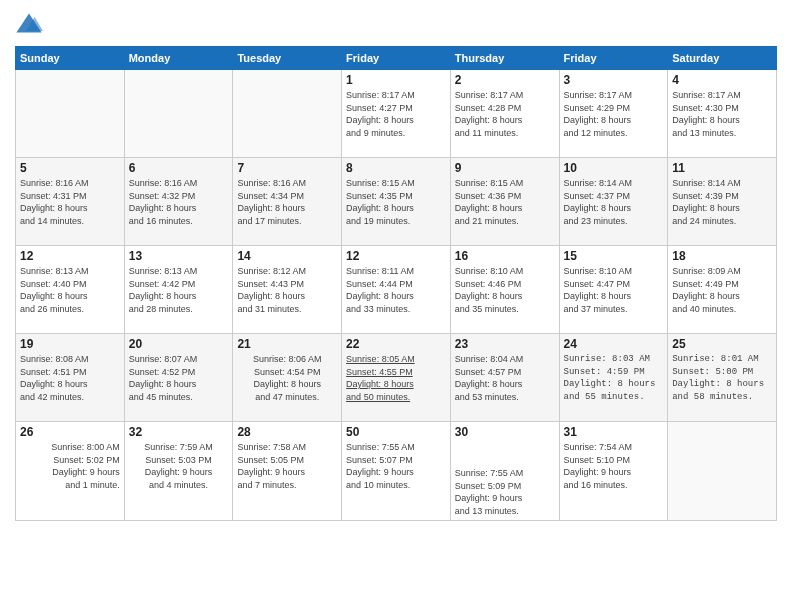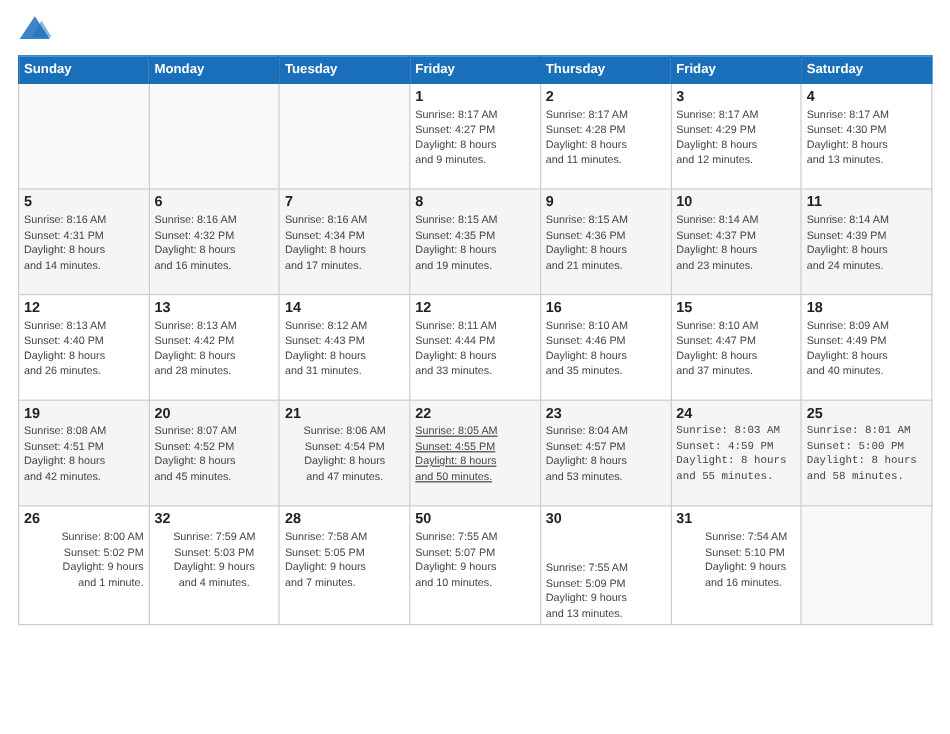--- a/index.html
+++ b/index.html
@@ -341,21 +341,21 @@
           </td>
           <td>
             <div class="day-number">30</div>
             <div class="day-info" style="white-space: pre-line; margin-top: 28px;">Sunrise: 7:55 AM
 Sunset: 5:09 PM
 Daylight: 9 hours
 and 13 minutes.</div>
           </td>
           <td>
             <div class="day-number">31</div>
-            <div class="day-info" style="white-space: pre-line; margin-left: 24px;">Sunrise: 7:54 AM
+            <div class="day-info" style="white-space: pre-line;">Sunrise: 7:54 AM
 Sunset: 5:10 PM
 Daylight: 9 hours
 and 16 minutes.</div>
           </td>
           <td class="empty-cell"></td>
         </tr>
       </tbody>
   </table>
 </div>
 

